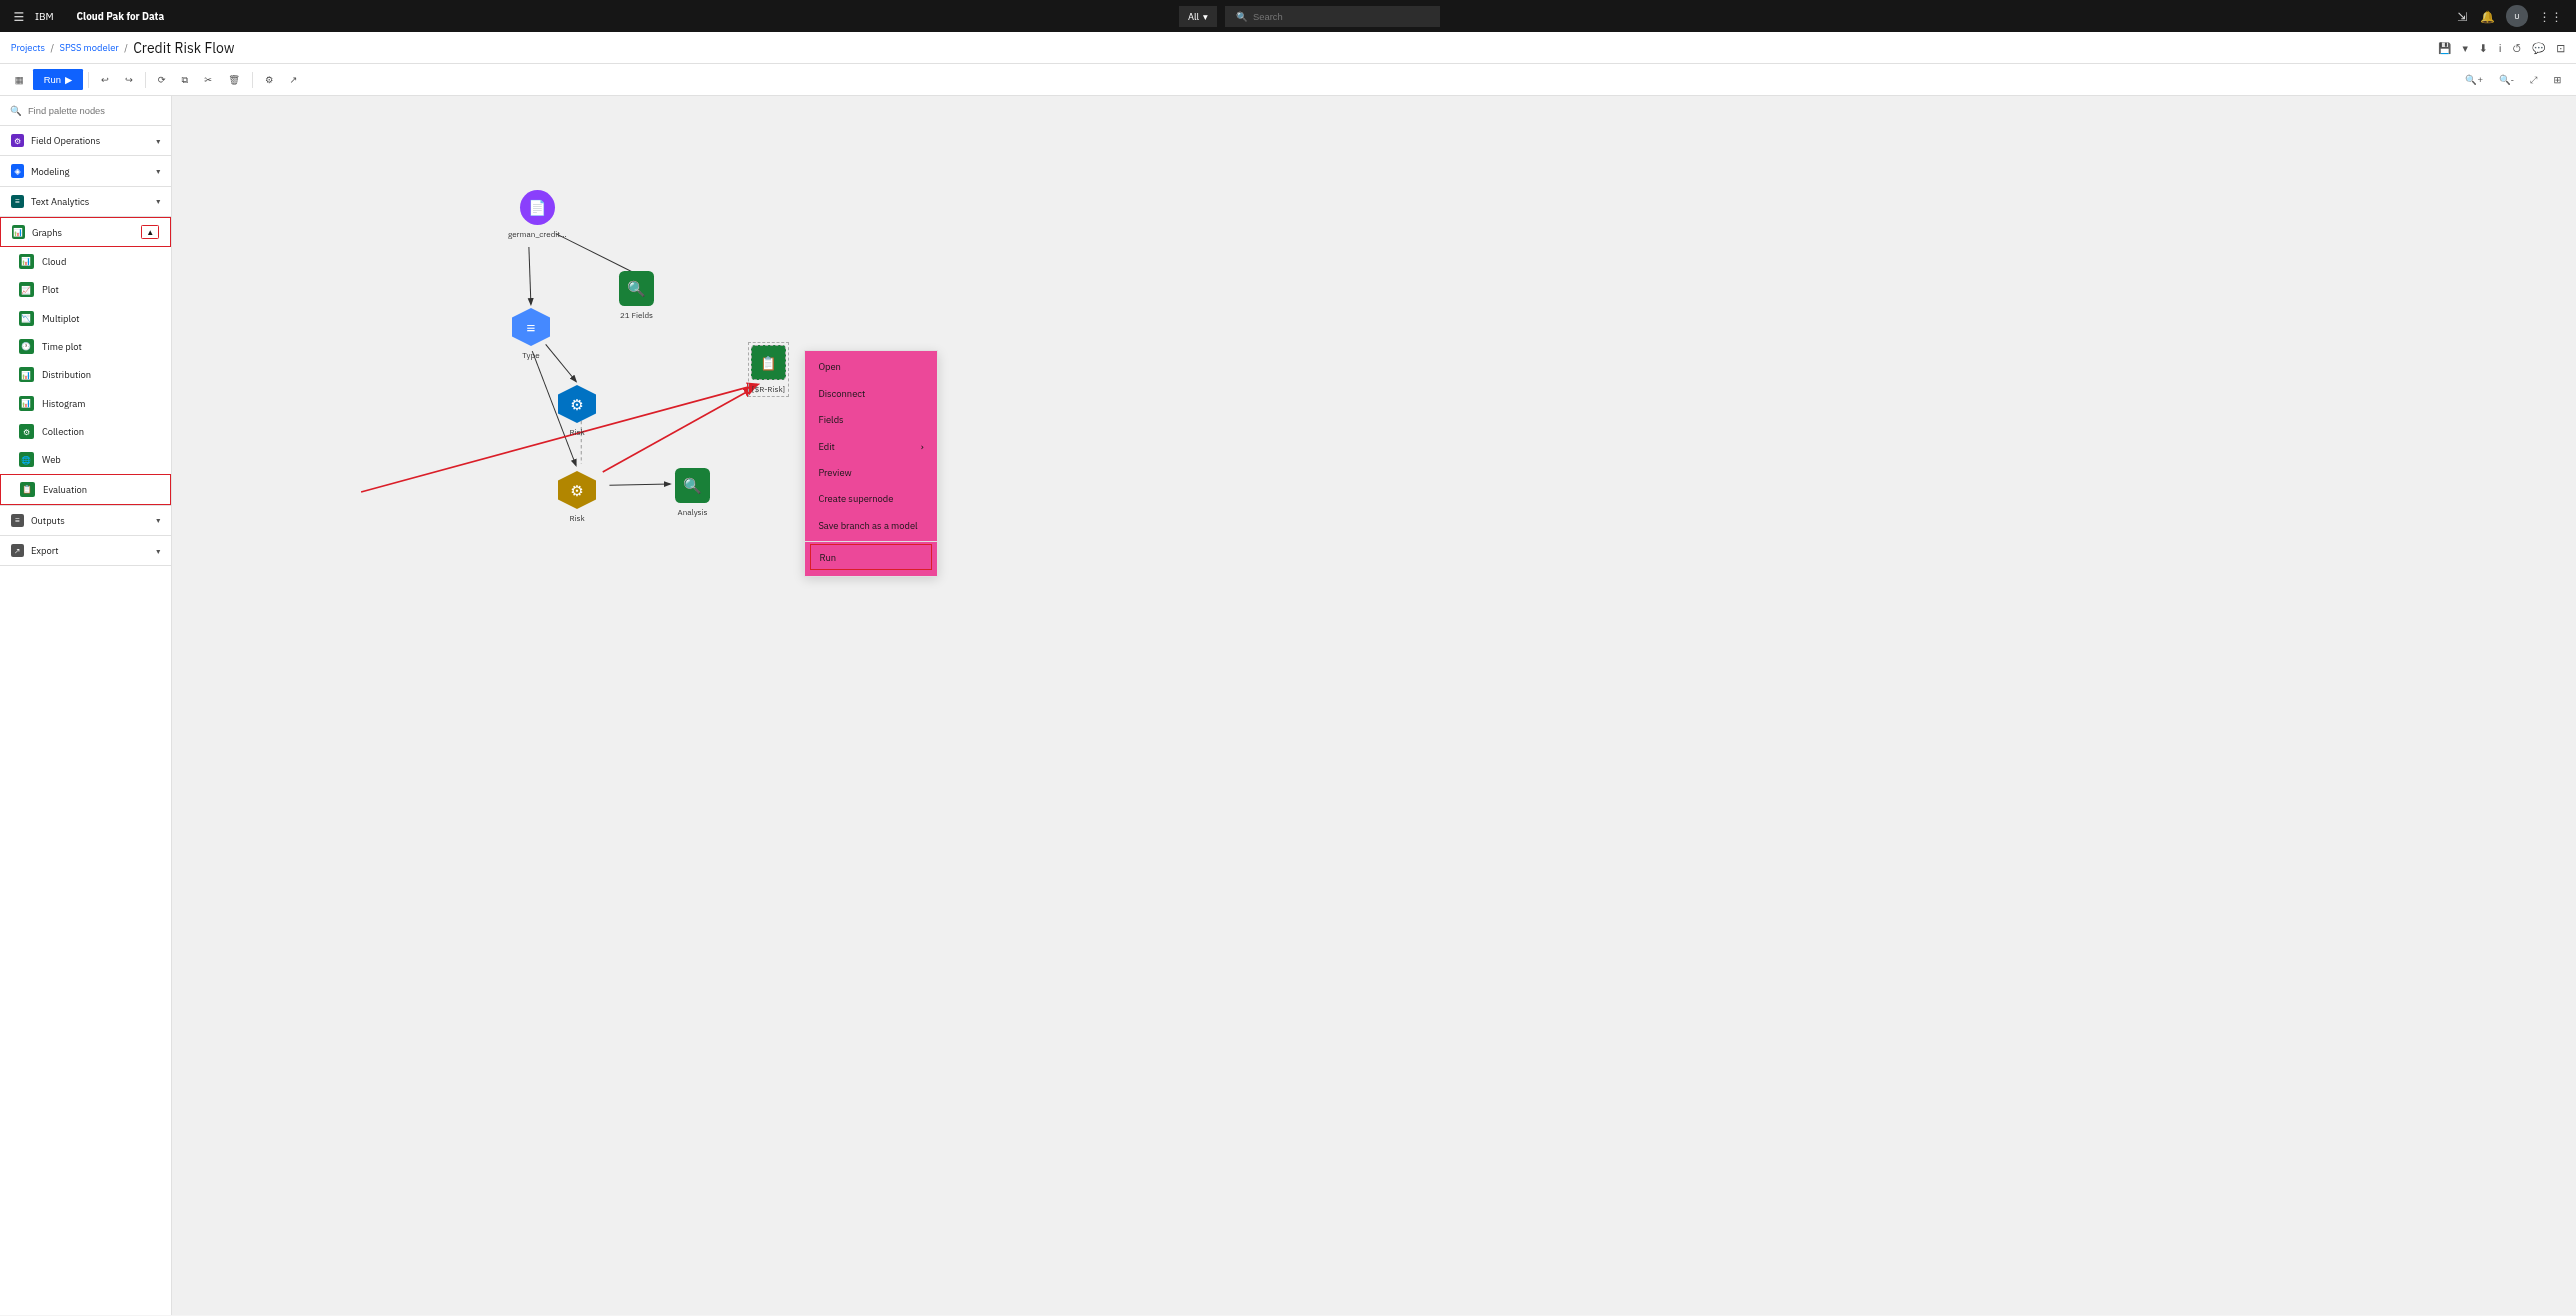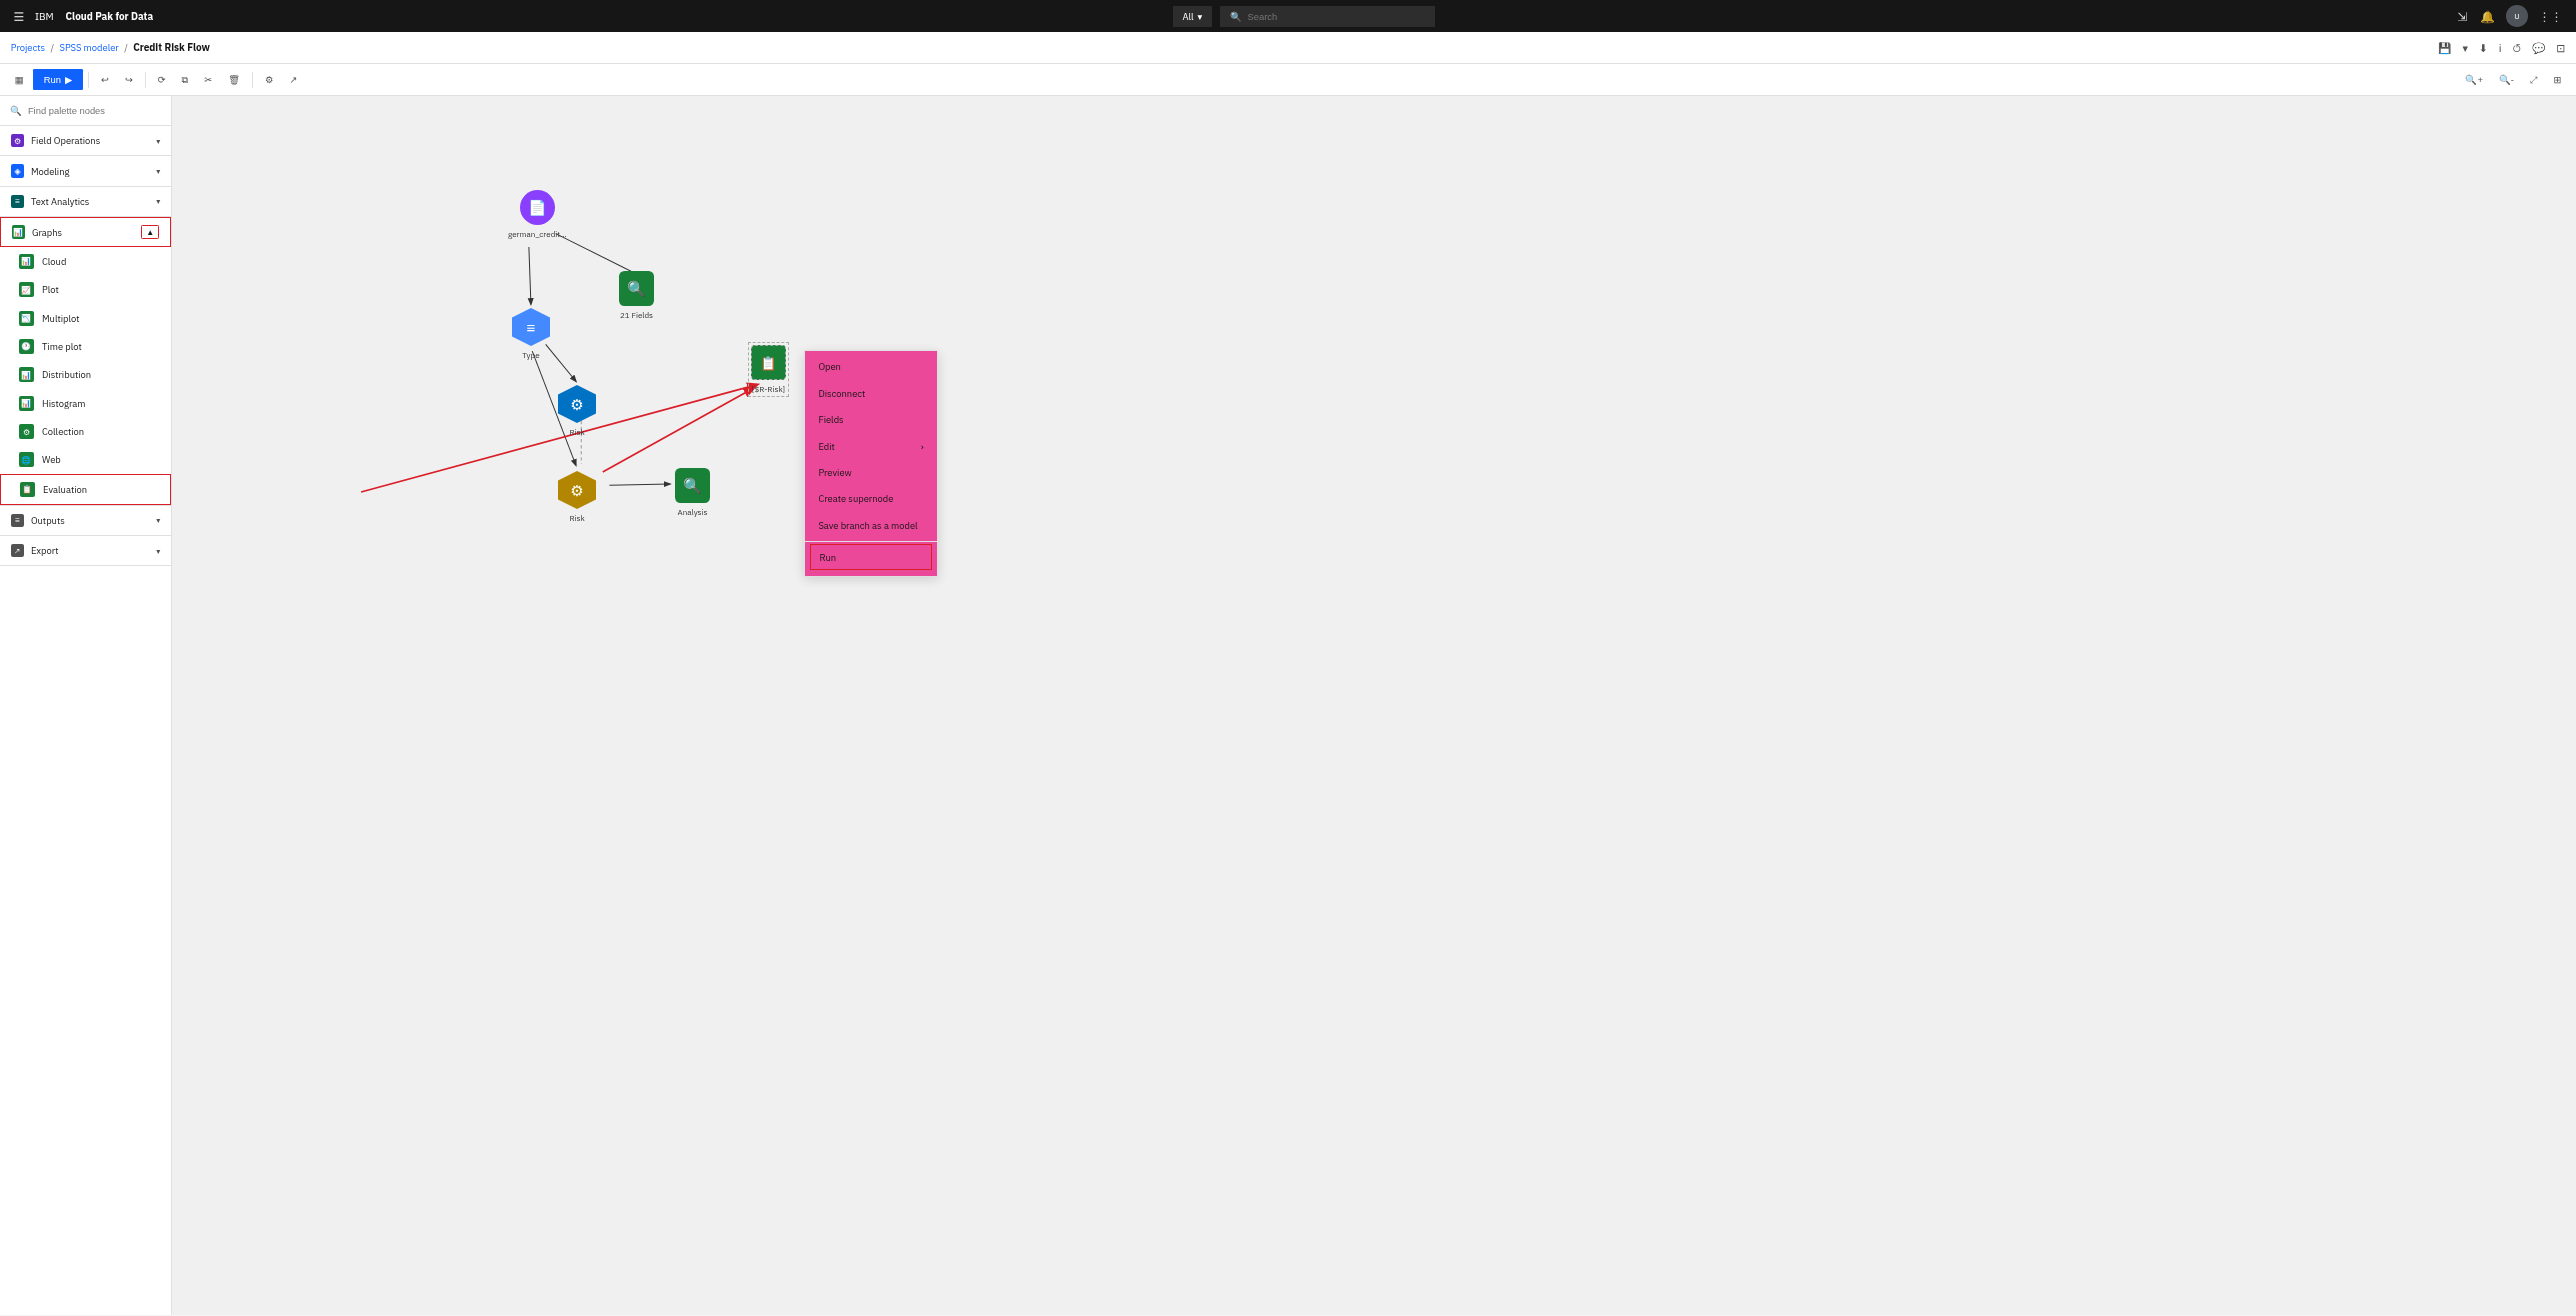--- a/index.html
+++ b/index.html
@@ -4,21 +4,21 @@
   <style>
     * { box-sizing: border-box; margin: 0; padding: 0; }
     body { font-family: 'IBM Plex Sans', Arial, sans-serif; font-size: 9.4px; background: #f4f4f4; overflow: hidden; }
 
     
     .navbar {
       display: flex; align-items: center;
       background: #161616; color: #fff;
       height: 32px; padding: 0 10.8px; gap: 8px;
     }
-    .navbar-brand { display: flex; align-items: flex-start; gap: 12px; font-size: 10px; }
+    .navbar-brand { display: flex; align-items: flex-start; gap: 23px; font-size: 10px; }
     .navbar-spacer { flex: 1; }
     .navbar-dropdown {
       display: flex; align-items: center; gap: 4px;
       background: #2d2d2d; border: none; color: #fff;
       padding: 4px 9.4px; cursor: pointer; font-size: 9.4px;
     }
     .navbar-search {
       display: flex; align-items: center; gap: 5.4px;
       background: #2d2d2d; padding: 4px 10.8px; flex: 0 0 215px;
       color: #8d8d8d; font-size: 9.4px;
@@ -28,21 +28,21 @@
     .avatar { width: 21.5px; height: 21.5px; border-radius: 50%; background: #4d5358; display: flex; align-items: center; justify-content: center; font-size: 8px; color: #fff; }
 
     
     .breadcrumb-bar {
       display: flex; align-items: center;
       background: #fff; border-bottom: 0.7px solid #e0e0e0;
       height: 32px; padding: 0 10.8px; gap: 5.4px;
     }
     .breadcrumb-bar a { color: #0f62fe; text-decoration: none; font-size: 9.4px; }
     .breadcrumb-bar .sep { color: #6f6f6f; }
-    .breadcrumb-bar .current { color: #161616; font-size: 10px; font-weight: bold; }
+    .breadcrumb-bar .current { color: #161616; font-size: 14px; }
     .breadcrumb-spacer { flex: 1; }
     .breadcrumb-icons { display: flex; gap: 10.8px; align-items: center; color: #525252; }
     .breadcrumb-icons span { cursor: pointer; font-size: 10.8px; }
 
     
     .toolbar {
       display: flex; align-items: center;
       background: #fff; border-bottom: 0.7px solid #e0e0e0;
       height: 32px; padding: 0 8px; gap: 2.7px;
     }

